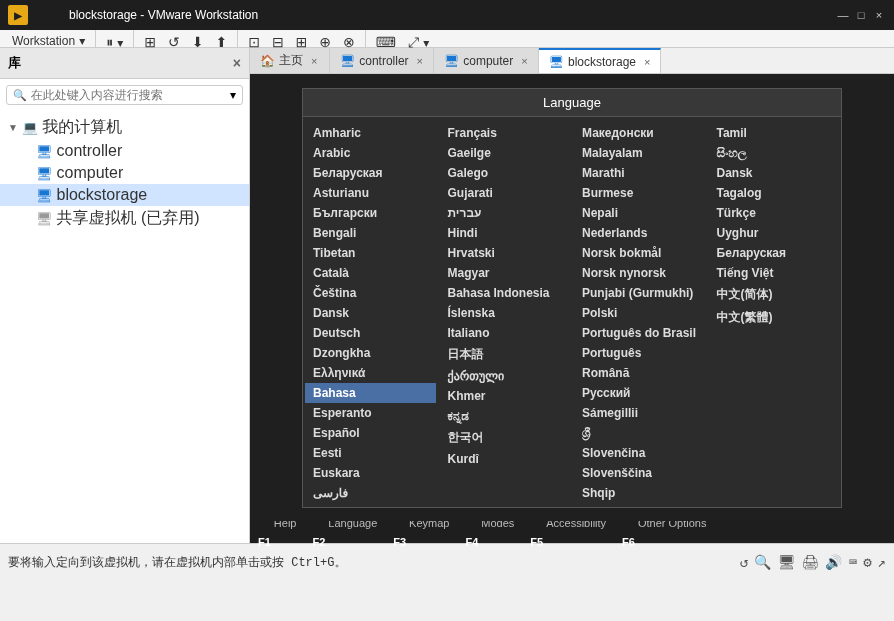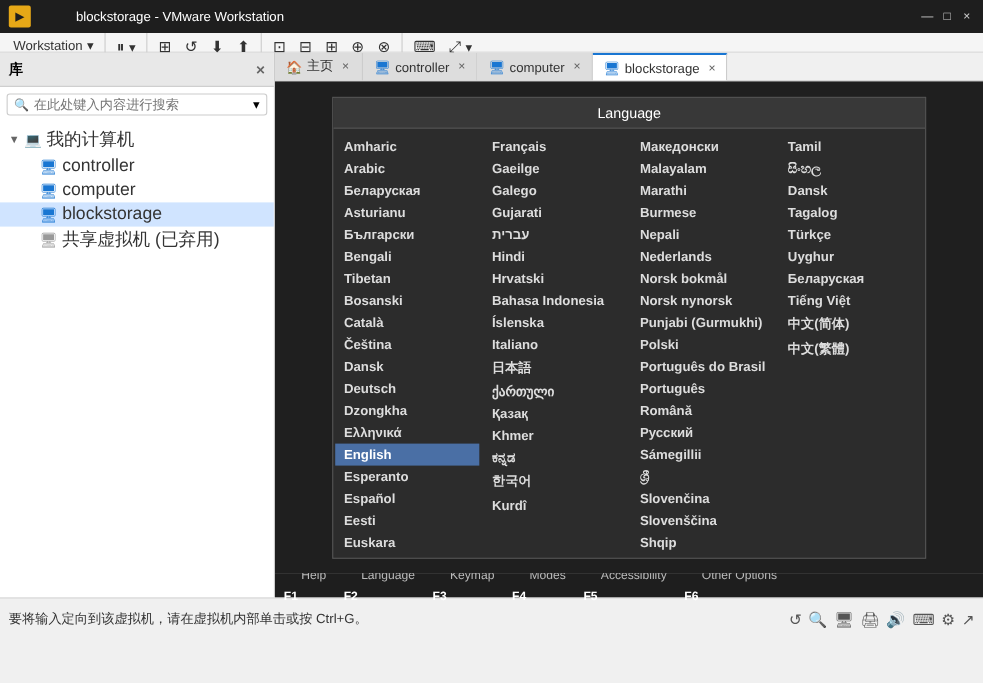--- a/index.html
+++ b/index.html
@@ -130,21 +130,21 @@
       font-size: 11px; gap: 16px;
     }
     .func-item { display: flex; gap: 3px; }
     .func-key { color: #fff; font-weight: bold; margin-top: 19px; }
     .func-label { color: #bbb; }
 
     
     .status-bar {
       height: 38px; background: #f0f0f0; border-top: 1px solid #ccc;
       display: flex; align-items: center; justify-content: space-between;
-      padding: 16px 8px; font-size: 12px; color: #333;
+      padding: 16px 8px; font-size: 12px; color: #333; font-family: Liberation Mono, monospace;
     }
     .status-icons { display: flex; gap: 6px; align-items: center; }
     .status-icon { font-size: 14px; color: #555; cursor: pointer; }
   </style>
 </head>
 <body>
 
 <div class="title-bar">
   <div class="title-bar-logo">
     <span>▶</span>
@@ -280,50 +280,49 @@
           <div class="lang-columns">
 
             <div class="lang-col">
               <div class="lang-item">Amharic</div>
               <div class="lang-item">Arabic</div>
               <div class="lang-item">Беларуская</div>
               <div class="lang-item">Asturianu</div>
               <div class="lang-item">Български</div>
               <div class="lang-item">Bengali</div>
               <div class="lang-item">Tibetan</div>
-              <div class="lang-item">Bosanski</div>
               <div class="lang-item">Català</div>
               <div class="lang-item">Čeština</div>
               <div class="lang-item">Dansk</div>
               <div class="lang-item">Deutsch</div>
               <div class="lang-item">Dzongkha</div>
               <div class="lang-item">Ελληνικά</div>
-              <div class="lang-item selected">English</div>
+              <div class="lang-item selected">Bahasa</div>
               <div class="lang-item">Esperanto</div>
               <div class="lang-item">Español</div>
               <div class="lang-item">Eesti</div>
               <div class="lang-item">Euskara</div>
               <div class="lang-item">فارسی</div>
 
             </div>
 
             <div class="lang-col">
               <div class="lang-item">Français</div>
               <div class="lang-item">Gaeilge</div>
               <div class="lang-item">Galego</div>
               <div class="lang-item">Gujarati</div>
               <div class="lang-item">עברית</div>
               <div class="lang-item">Hindi</div>
               <div class="lang-item">Hrvatski</div>
+              <div class="lang-item">Magyar</div>
               <div class="lang-item">Bahasa Indonesia</div>
               <div class="lang-item">Íslenska</div>
               <div class="lang-item">Italiano</div>
               <div class="lang-item">日本語</div>
               <div class="lang-item">ქართული</div>
-              <div class="lang-item">Қазақ</div>
               <div class="lang-item">Khmer</div>
               <div class="lang-item">ಕನ್ನಡ</div>
               <div class="lang-item">한국어</div>
               <div class="lang-item">Kurdî</div>
 
             </div>
 
             <div class="lang-col">
               <div class="lang-item">Македонски</div>
               <div class="lang-item">Malayalam</div>

